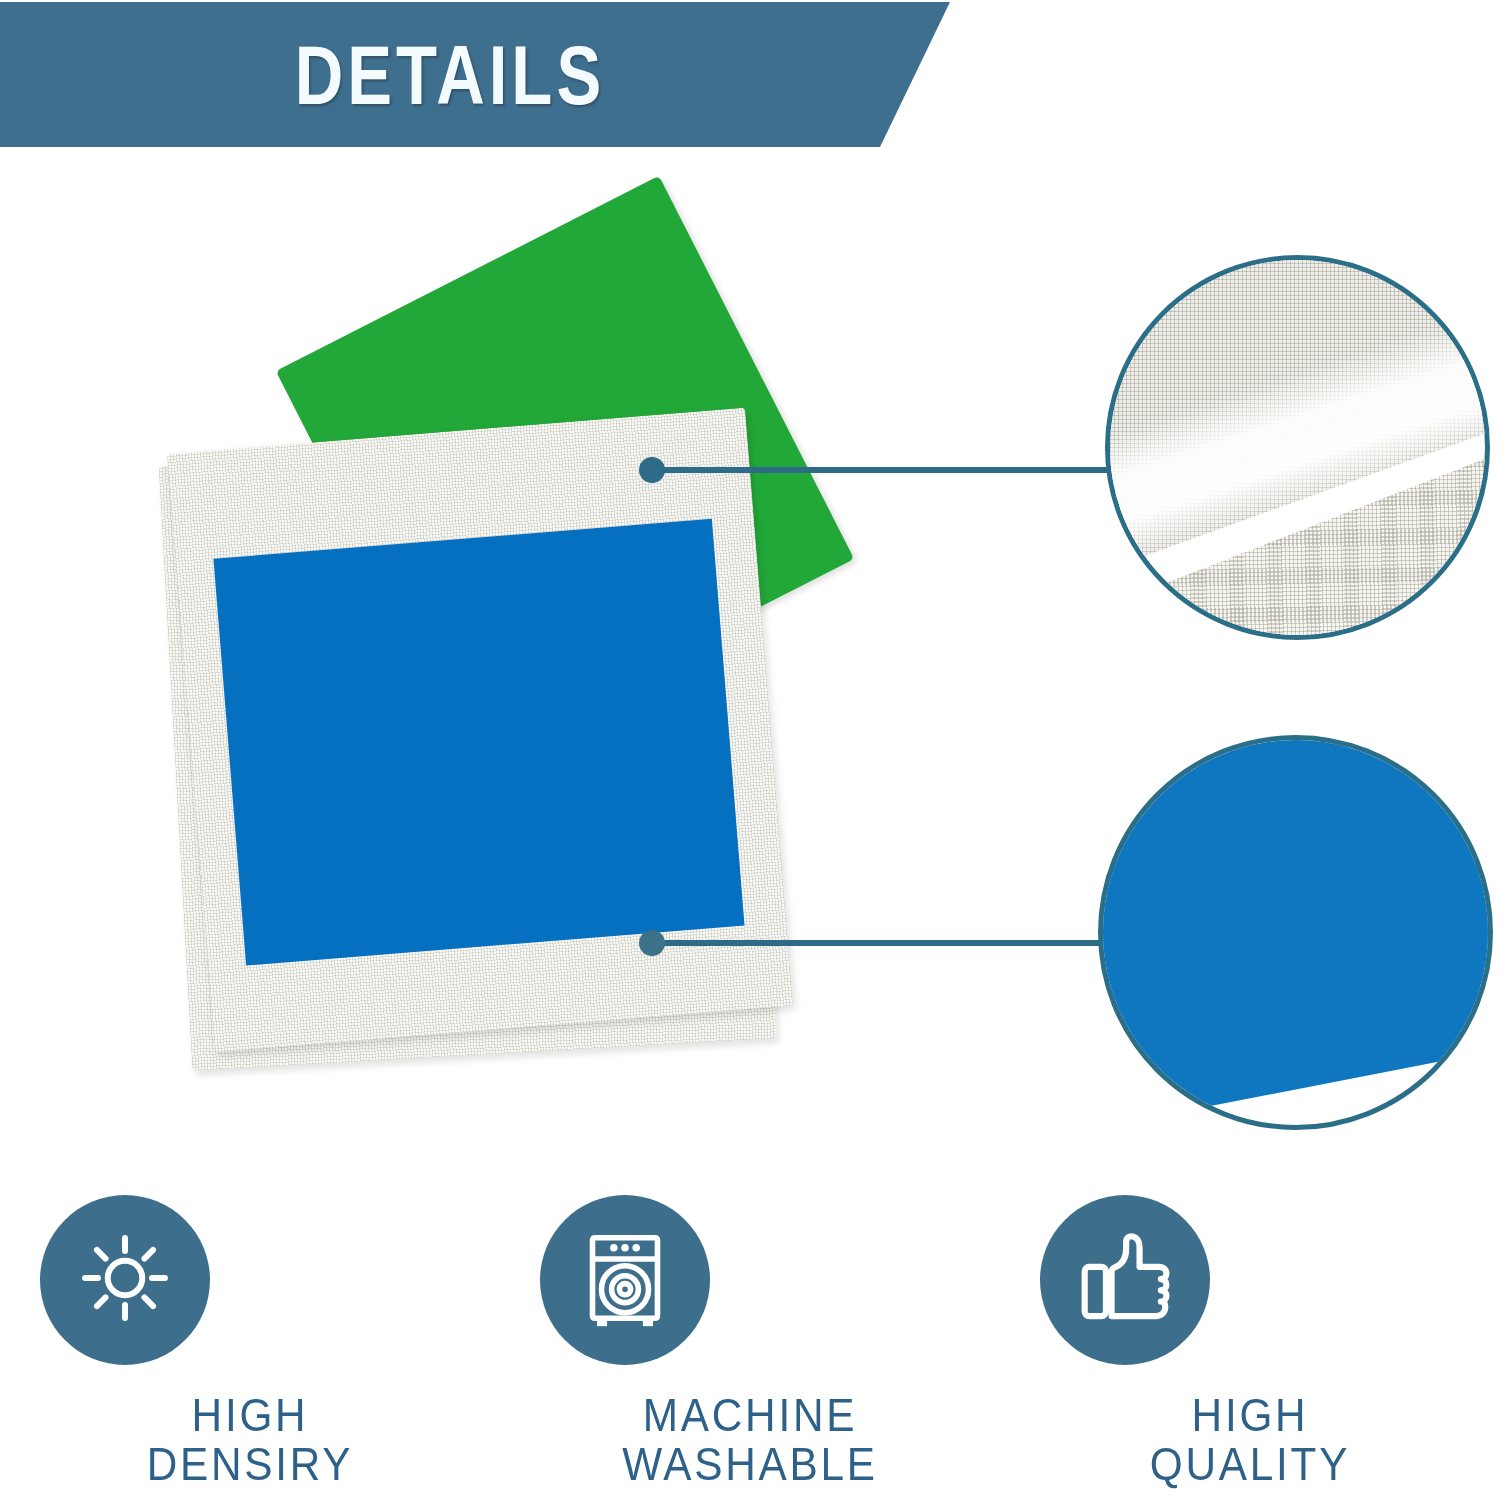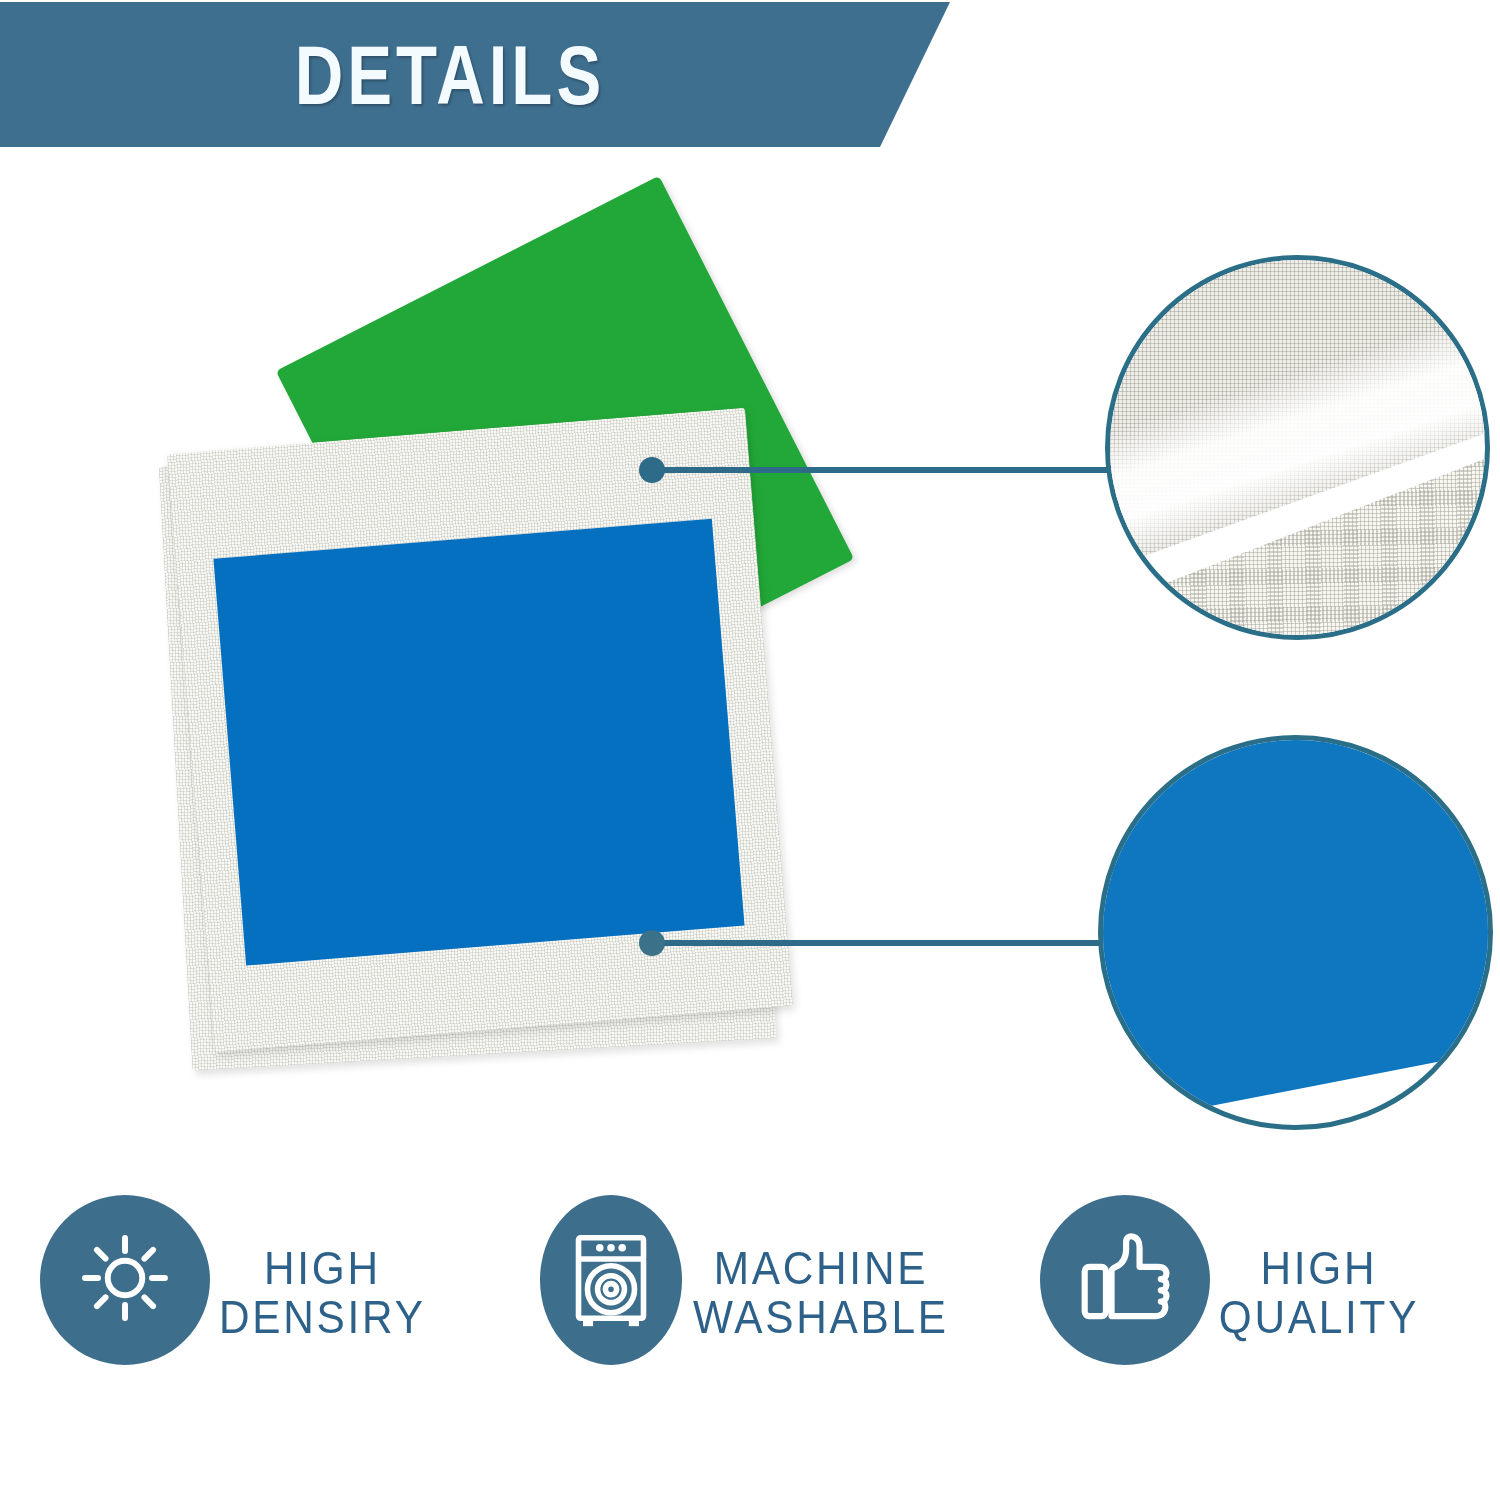--- a/index.html
+++ b/index.html
@@ -196,22 +196,21 @@
     position: absolute;
     left: 0; top: 1195px;
     width: 1500px; height: 297px;
     display: flex;
     justify-content: space-around;
     align-items: flex-start;
   }
   .feature {
     width: 420px;
     display: flex;
-    flex-direction: row;
-    align-items: center;
+    flex-direction: column;
   }
   .feature-circle {
     width: 170px; height: 170px;
     border-radius: 50%;
     background: #3d6e8c;
     display: flex;
     align-items: center;
     justify-content: center;
   }
   .feature-label {

